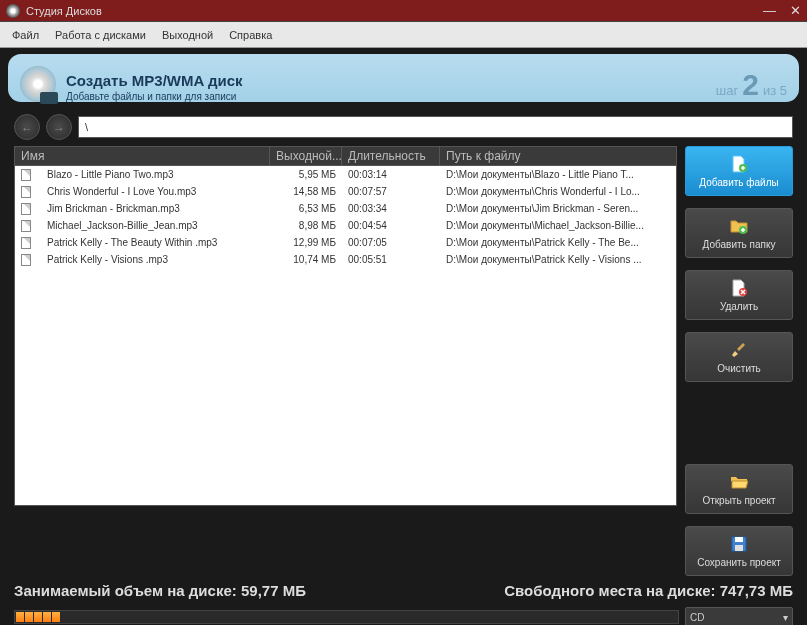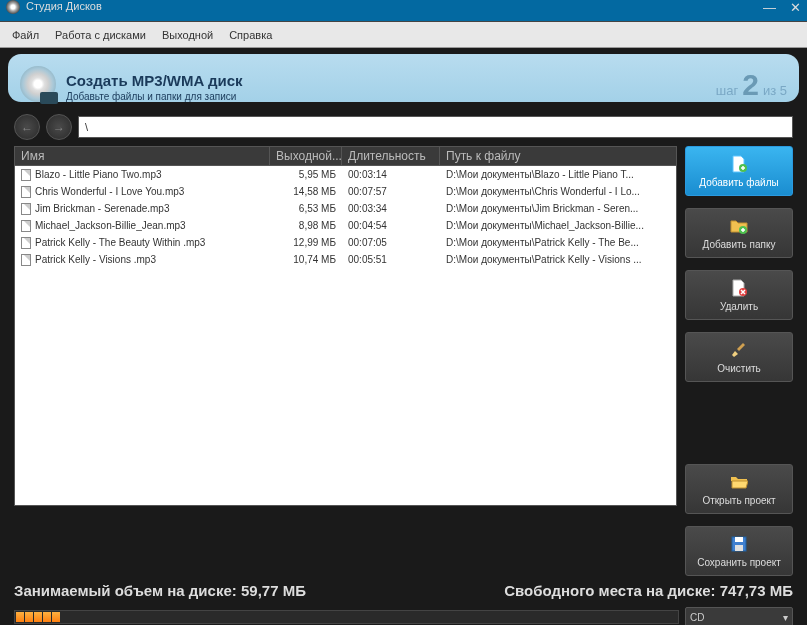--- a/index.html
+++ b/index.html
@@ -1,18 +1,18 @@
 <!DOCTYPE html>
 <html><head>
 <meta charset="utf-8">
 <style>
 * { margin: 0; padding: 0; box-sizing: border-box; font-family: Arial, sans-serif; }
 body { background: #1a1a1a; width: 807px; height: 625px; overflow: hidden; color: #ccc; font-size: 11px; }
 
-.titlebar { background: #0369a1; height: 22px; display: flex; padding: 0 6px; border-bottom: 1px solid #444; }
+.titlebar { background: #7f1d1d; height: 22px; display: flex; align-items: center; padding: 0 6px; border-bottom: 1px solid #444; }
 .titlebar-icon { width: 14px; height: 14px; border-radius: 50%; background: radial-gradient(#fff 20%, #aaa 40%, #333 80%); margin-right: 6px; }
 .titlebar-title { color: #ddd; font-size: 11px; flex: 1; }
 .titlebar-controls { display: flex; gap: 14px; }
 .titlebar-btn { color: #ddd; font-size: 13px; cursor: pointer; }
 
 .menubar { background: #e8e8e8; height: 26px; display: flex; align-items: center; padding: 0 4px; border-bottom: 1px solid #999; }
 .menu-item { color: #333; font-size: 11px; padding: 0 8px; cursor: pointer; }
 
 .banner { background: linear-gradient(#b8dcef, #a3d1e8); height: 48px; display: flex; align-items: flex-end; padding: 0 12px; margin: 6px 8px; border-radius: 13px; }
 .banner-disc { width: 36px; height: 36px; border-radius: 50%; background: radial-gradient(circle, #fff 15%, #e0e0e0 25%, #d0d0d0 40%, #a8c8d8 60%, #8ab0c0 80%); position: relative; margin-right: 10px; }
@@ -34,21 +34,21 @@
 .table-header { background: #3a3a3a; display: flex; height: 20px; align-items: center; border: 1px solid #555; }
 .th { color: #bbb; font-size: 12px; padding: 0 6px; border-right: 1px solid #555; height: 100%; display: flex; align-items: center; overflow: hidden; white-space: nowrap; }
 .th-name { width: 255px; }
 .th-size { width: 72px; }
 .th-dur { width: 98px; }
 .th-path { flex: 1; border-right: none; }
 
 .table-body { background: #fff; height: 340px; border: 1px solid #555; border-top: none; overflow: hidden; }
 .row { display: flex; height: 17px; align-items: center; color: #333; font-size: 10px; }
 .td { padding: 0 6px; overflow: hidden; white-space: nowrap; text-overflow: ellipsis; }
-.td-name { width: 255px; display: flex; align-items: center; gap: 4px; }
+.td-name { width: 255px; display: flex; align-items: center; gap: 16px; }
 .td-size { width: 72px; text-align: right; }
 .td-dur { width: 98px; }
 .td-path { flex: 1; }
 .file-icon { width: 10px; height: 12px; background: #fff; border: 1px solid #888; position: relative; flex-shrink: 0; }
 .file-icon::before { content: ""; position: absolute; top: 0; right: 0; border-width: 3px; border-style: solid; border-color: #ccc #ccc transparent transparent; }
 
 .sidebar { width: 108px; display: flex; flex-direction: column; gap: 12px; }
 .side-btn { height: 50px; background: linear-gradient(#4a4a4a, #363636); border: 1px solid #555; border-radius: 3px; display: flex; flex-direction: column; align-items: center; justify-content: center; gap: 3px; cursor: pointer; color: #ddd; font-size: 10px; }
 .side-btn.active { background: linear-gradient(#3ab5f0, #1a8dd0); color: #fff; border-color: #2a9ae0; }
 .side-icon { width: 20px; height: 20px; display: flex; align-items: center; justify-content: center; }
@@ -132,21 +132,21 @@
             <span class="file-icon"></span>
             <span>Chris Wonderful - I Love You.mp3</span>
           </div>
           <div class="td td-size">14,58 МБ</div>
           <div class="td td-dur">00:07:57</div>
           <div class="td td-path">D:\Мои документы\Chris Wonderful - I Lo...</div>
         </div>
         <div class="row">
           <div class="td td-name">
             <span class="file-icon"></span>
-            <span>Jim Brickman - Serenade.mp3</span>
+            <span>Jim Brickman - Brickman.mp3</span>
           </div>
           <div class="td td-size">6,53 МБ</div>
           <div class="td td-dur">00:03:34</div>
           <div class="td td-path">D:\Мои документы\Jim Brickman - Seren...</div>
         </div>
         <div class="row">
           <div class="td td-name">
             <span class="file-icon"></span>
             <span>Michael_Jackson-Billie_Jean.mp3</span>
           </div>

